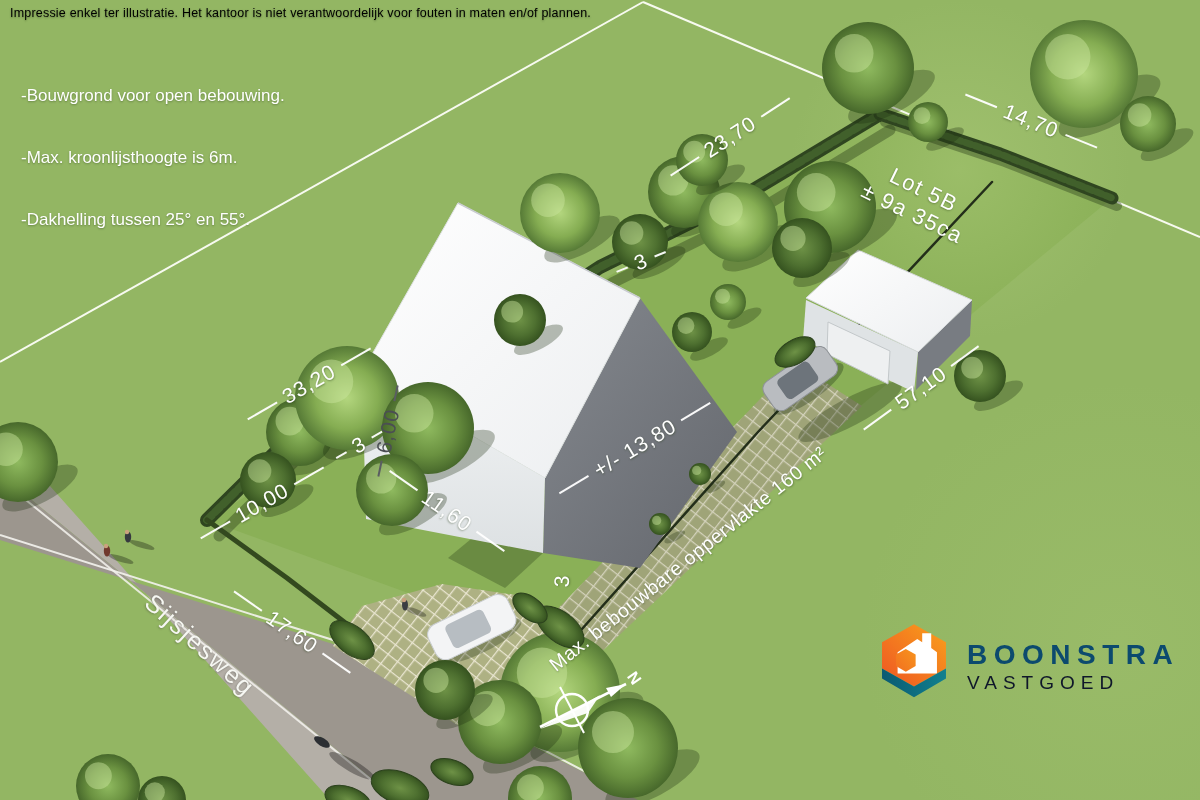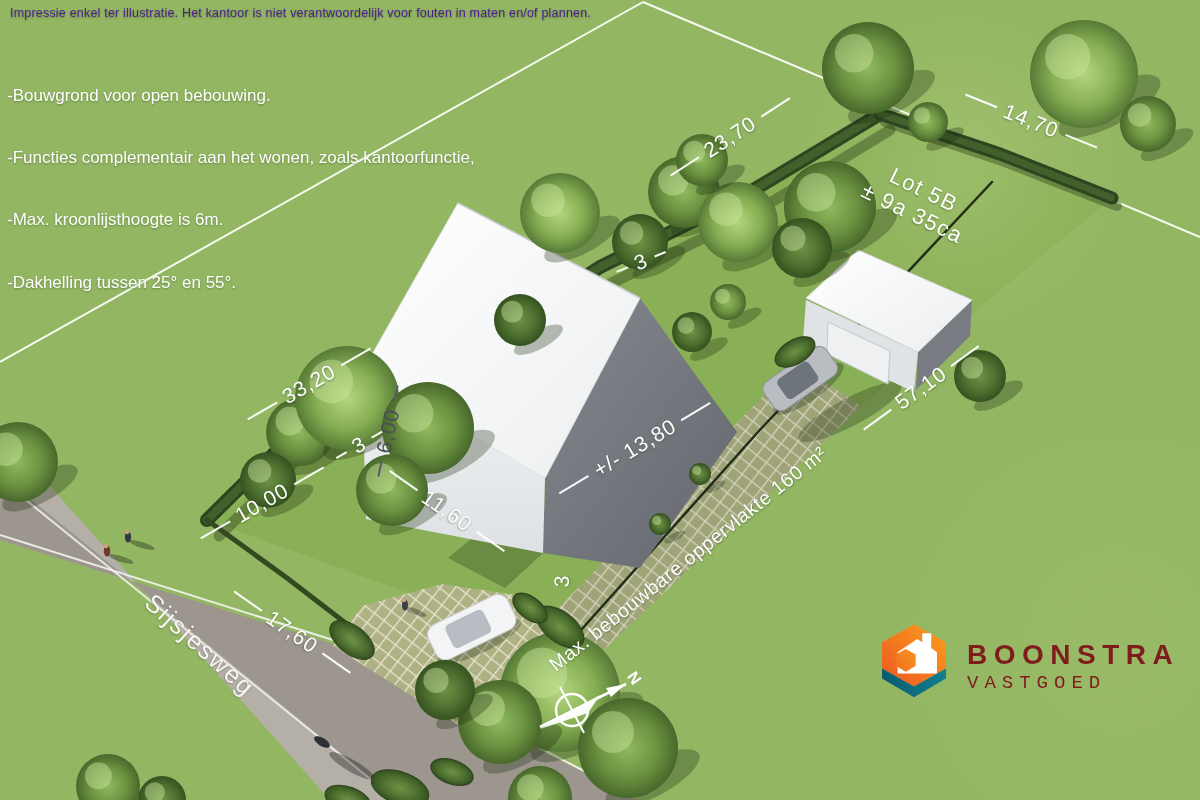--- a/index.html
+++ b/index.html
@@ -1,23 +1,23 @@
 <!DOCTYPE html>
 <html><head>
 <meta charset="utf-8">
 <style>
   html,body{margin:0;padding:0;background:#6b8c45;}
   .stage{position:relative;width:1200px;height:800px;overflow:hidden;
          font-family:"Liberation Sans","DejaVu Sans",sans-serif;background:#93b663;}
   svg text{font-family:"Liberation Sans","DejaVu Sans",sans-serif;}
   #scene{position:absolute;left:0;top:0;z-index:0;}
 
-  .disclaimer{position:absolute;left:10px;top:6px;z-index:7;color:#4c1d95;font-size:12.5px;
+  .disclaimer{position:absolute;left:10px;top:6px;z-index:7;color:#000000;font-size:12.5px;
               letter-spacing:.2px;text-shadow:0 1px 2px rgba(40,60,25,.45);}
-  .regulations{position:absolute;left:7px;top:44px;z-index:7;color:#fff;font-size:17px;
+  .regulations{position:absolute;left:21px;top:44px;z-index:7;color:#fff;font-size:17px;
                line-height:20.8px;white-space:pre;text-shadow:0 1px 2px rgba(40,60,25,.4);}
 
   .dim{position:absolute;z-index:5;display:flex;align-items:center;gap:8px;color:#fff;
        font-size:21px;letter-spacing:1px;white-space:nowrap;
        text-shadow:0 1px 2px rgba(40,60,25,.45);
        transform:translate(-50%,-50%) rotate(var(--r,0deg));}
   .dim .dash{display:inline-block;width:34px;height:2px;background:rgba(255,255,255,.95);}
   .dim.small .dash{width:12px;}
   .dim.dark{color:#4b4e53;text-shadow:none;}
   .dim.dark .dash{background:#5a5d62;width:16px;height:1.5px;}
@@ -29,22 +29,22 @@
              letter-spacing:1.5px;line-height:26px;white-space:nowrap;
              text-shadow:0 1px 2px rgba(40,60,25,.45);
              transform:translate(-50%,-50%) rotate(26deg);}
   .street{position:absolute;z-index:5;color:#f6f7f2;font-size:25px;letter-spacing:2px;
           white-space:nowrap;text-shadow:0 1px 2px rgba(60,60,55,.4);
           transform:translate(-50%,-50%) rotate(42deg);}
 
   .logo{position:absolute;left:873px;top:621px;z-index:8;display:flex;align-items:flex-start;}
   .logo-mark{width:82px;height:82px;}
   .logo-text{margin-left:12px;margin-top:20px;}
-  .logo-brand{color:#7f1d1d;font-size:28px;font-weight:600;letter-spacing:6.5px;line-height:28px;}
-  .logo-sub{color:#7f1d1d;font-size:19px;font-weight:500;letter-spacing:6px;margin-top:3px;font-family:Liberation Mono, monospace;}
+  .logo-brand{color:#0c4a6e;font-size:28px;font-weight:600;letter-spacing:6.5px;line-height:28px;}
+  .logo-sub{color:#0f172a;font-size:19px;font-weight:500;letter-spacing:6px;margin-top:3px;}
 </style>
 </head>
 <body>
 
 <div class="stage">
 
   <svg id="scene" width="1200" height="800" viewBox="0 0 1200 800">
     <defs>
       <pattern id="pavers" width="12" height="12" patternUnits="userSpaceOnUse" patternTransform="rotate(38)">
         <rect width="12" height="12" fill="#aeb183"></rect>
@@ -266,21 +266,20 @@
       <polygon points="626,684 606,688 611,697" fill="#fff" stroke="none"></polygon>
       <polygon points="540,729 600,695 588,713" fill="#fff" stroke="none" opacity=".95"></polygon>
       <text x="629" y="682" fill="#fff" stroke="none" font-size="16" font-weight="bold" transform="rotate(55 633 677)">N</text>
     </g>
   </svg>
 
   <div class="disclaimer">Impressie enkel ter illustratie. Het kantoor is niet verantwoordelijk voor fouten in maten en/of plannen.</div>
 
   <div class="regulations">
     <div>-Bouwgrond voor open bebouwing.</div>
-    <div>-Functies complementair aan het wonen, zoals kantoorfunctie,</div>
     <div>-Max. kroonlijsthoogte is 6m.</div>
     <div>-Dakhelling tussen 25° en 55°.</div>
   </div>
 
   <div class="dim" style="left:730px;top:137px;--r:-33deg">
     <span class="dash"></span>
       <span>23,70</span>
       <span class="dash"></span>
     </div>
   <div class="dim" style="left:1031px;top:121px;--r:22deg">

